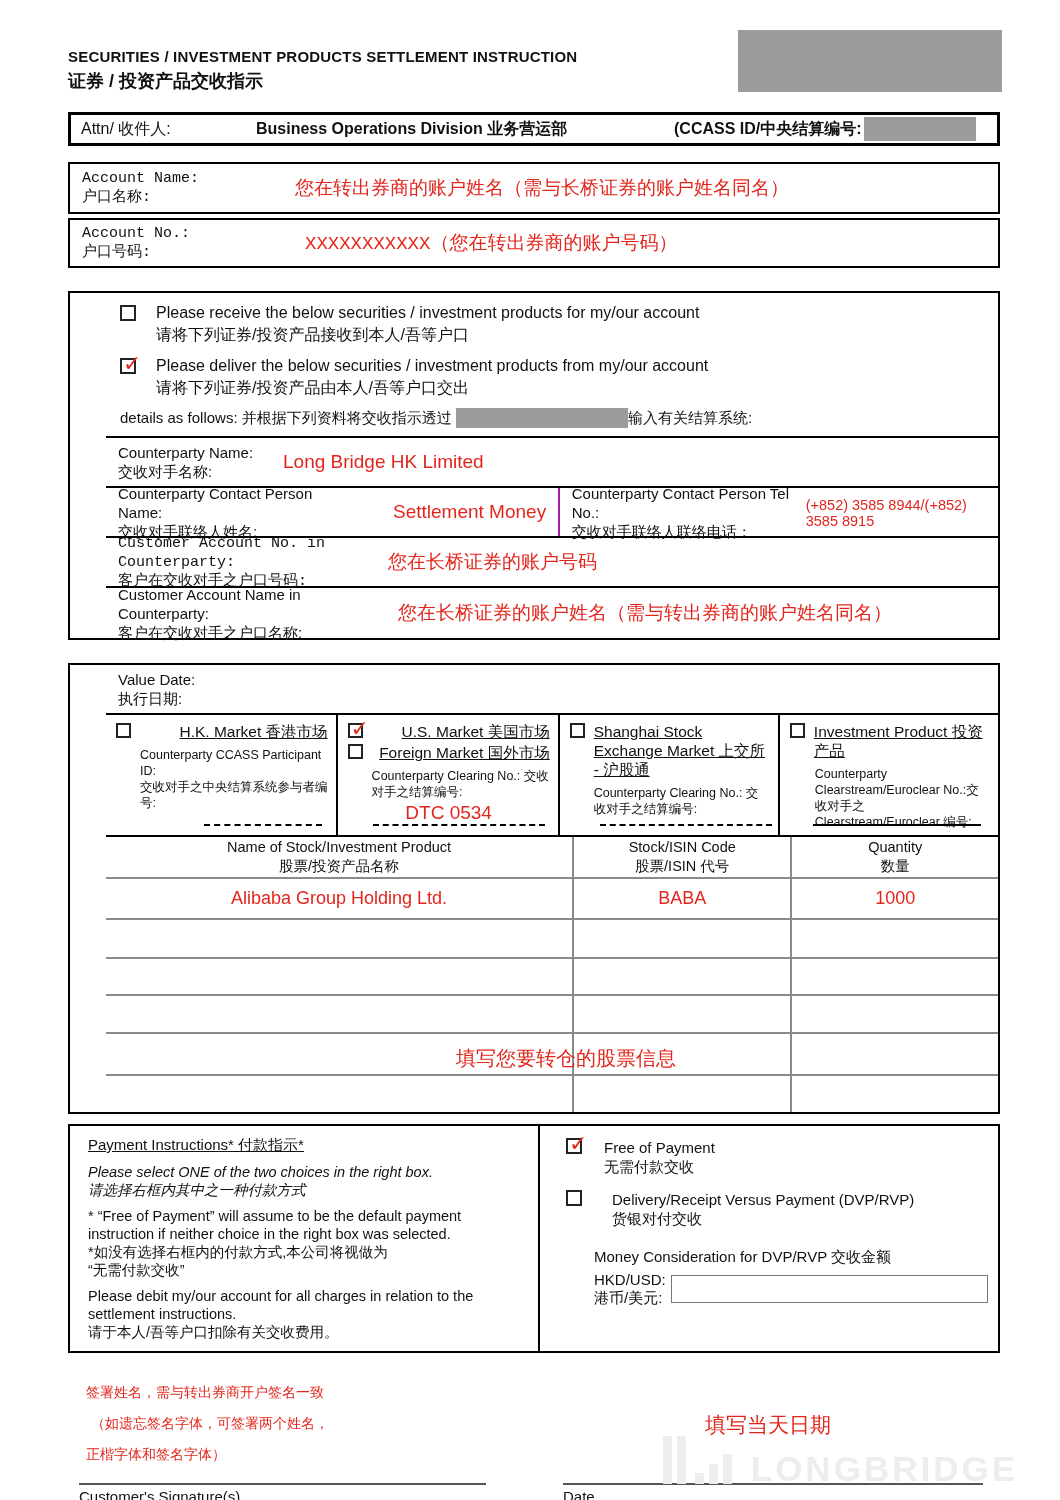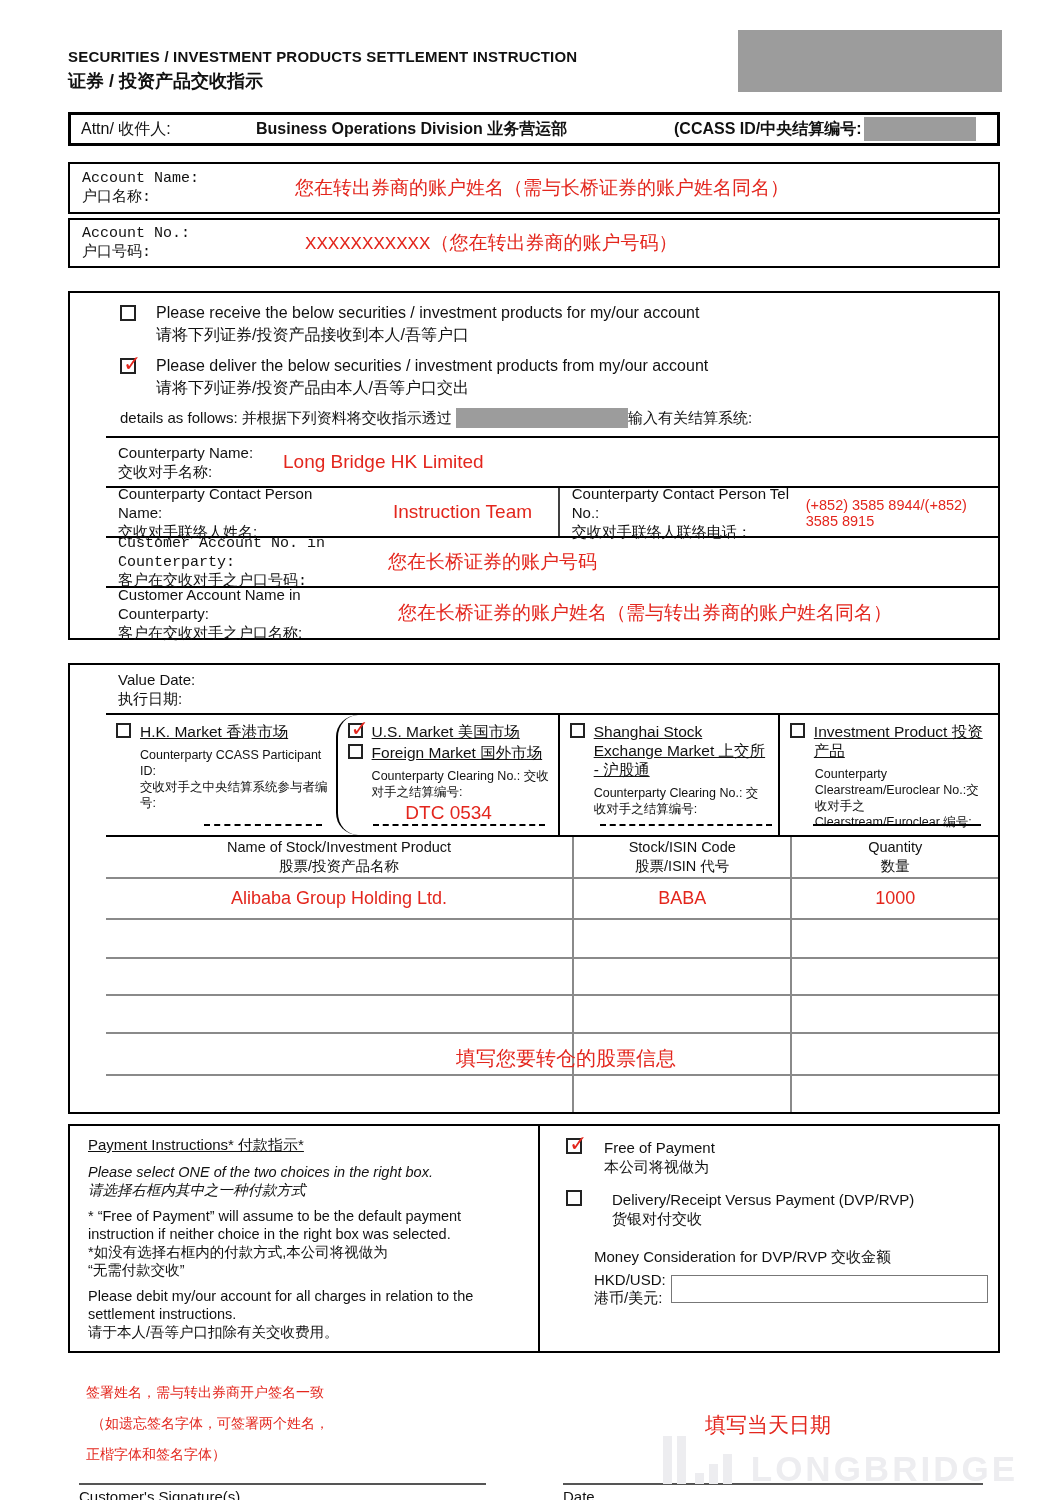--- a/index.html
+++ b/index.html
@@ -47,29 +47,29 @@
   .cbrow .cb{margin-top:3px;}
   .cbtext{margin-left:20px;font-size:16px;line-height:22px;}
   .note{font-size:15px;line-height:20px;margin-top:3px;}
   .spacer-redact{height:20px;vertical-align:bottom;}
 
   
   .lrow{display:flex;align-items:center;height:50px;}
   .lrow .lblstack{width:230px;}
   .split{display:flex;height:50px;}
   .cell-l{width:472px;display:flex;align-items:center;}
-  .cell-r{width:460px;border-left:2px solid #404040;display:flex;align-items:center;}
+  .cell-r{width:460px;border-left:2px solid #a21caf;display:flex;align-items:center;}
   .telred{color:var(--red);font-size:14.5px;margin-left:4px;}
 
   
   .markets{display:flex;height:122px;}
   .mcol{position:relative;padding:7px 8px 8px 10px;display:flex;flex-direction:column;}
   .mcol + .mcol{border-left:2px solid #000;}
-  .m1{width:240px;}.m2{width:232px;border-radius:22px;}.m3{width:230px;}.m4{width:230px;}
-  .mtitle-row{display:flex;margin-bottom:2px;}
+  .m1{width:240px;}.m2{width:232px;}.m3{width:230px;}.m4{width:230px;}
+  .mtitle-row{display:flex;margin-bottom:2px;justify-content:space-between;}
   .mtitle-row .cb{width:15px;height:15px;margin-top:1px;}
   .mtitle{margin-left:9px;font-size:15.5px;text-decoration:underline;line-height:19px;}
   .msub{font-size:12.5px;line-height:16px;margin-left:24px;margin-top:4px;}
   .mval{color:var(--red);font-size:19px;text-align:center;margin-top:2px;}
   .fill-line{position:absolute;bottom:9px;border-bottom:2px dashed #000;}
   .fill-solid{border-bottom-style:solid;}
   .m1 .fill-line{left:98px;width:118px;}
   .m2 .fill-line{left:35px;width:172px;}
   .m3 .fill-line{left:40px;width:172px;}
   .m4 .fill-line{left:33px;width:168px;}
@@ -187,21 +187,21 @@
         </div>
         <div class="redval-lat" style="margin-left:-65px;">Long Bridge HK Limited</div>
       </div>
 
       <div class="sect split">
         <div class="cell-l">
           <div class="lblstack" style="width:235px;">
             <div>Counterparty Contact Person Name:</div>
             <div>交收对手联络人姓名:</div>
           </div>
-          <div class="redval-lat" style="margin-left:40px;">Instruction Team</div>
+          <div class="redval-lat" style="margin-left:40px;">Settlement Money</div>
         </div>
         <div class="cell-r">
           <div class="lblstack" style="width:230px;">
             <div>Counterparty Contact Person Tel No.:</div>
             <div>
               <span>交收对手联络人联络电话：</span>
             </div>
           </div>
           <div class="telred" style="align-self:flex-end;margin-bottom:7px;">(+852) 3585 8944/(+852) 3585 8915</div>
         </div>
@@ -341,21 +341,21 @@
         <div>“无需付款交收”</div>
         <div class="pay-gap"></div>
         <div style="width:410px;">Please debit my/our account for all charges in relation to the settlement instructions.</div>
         <div>请于本人/吾等户口扣除有关交收费用。</div>
       </div>
       <div class="pay-r">
         <div class="pay-cbrow">
           <span class="cb checked"></span>
           <span class="cbtext">
             <div>Free of Payment</div>
-            <div>本公司将视做为</div>
+            <div>无需付款交收</div>
           </span>
         </div>
         <div class="pay-cbrow" style="margin-bottom:20px;gap:8px;">
           <span class="cb"></span>
           <span class="cbtext">
             <div>Delivery/Receipt Versus Payment (DVP/RVP)</div>
             <div>货银对付交收</div>
           </span>
         </div>
         <div class="money-lbl">Money Consideration for DVP/RVP 交收金额</div>

